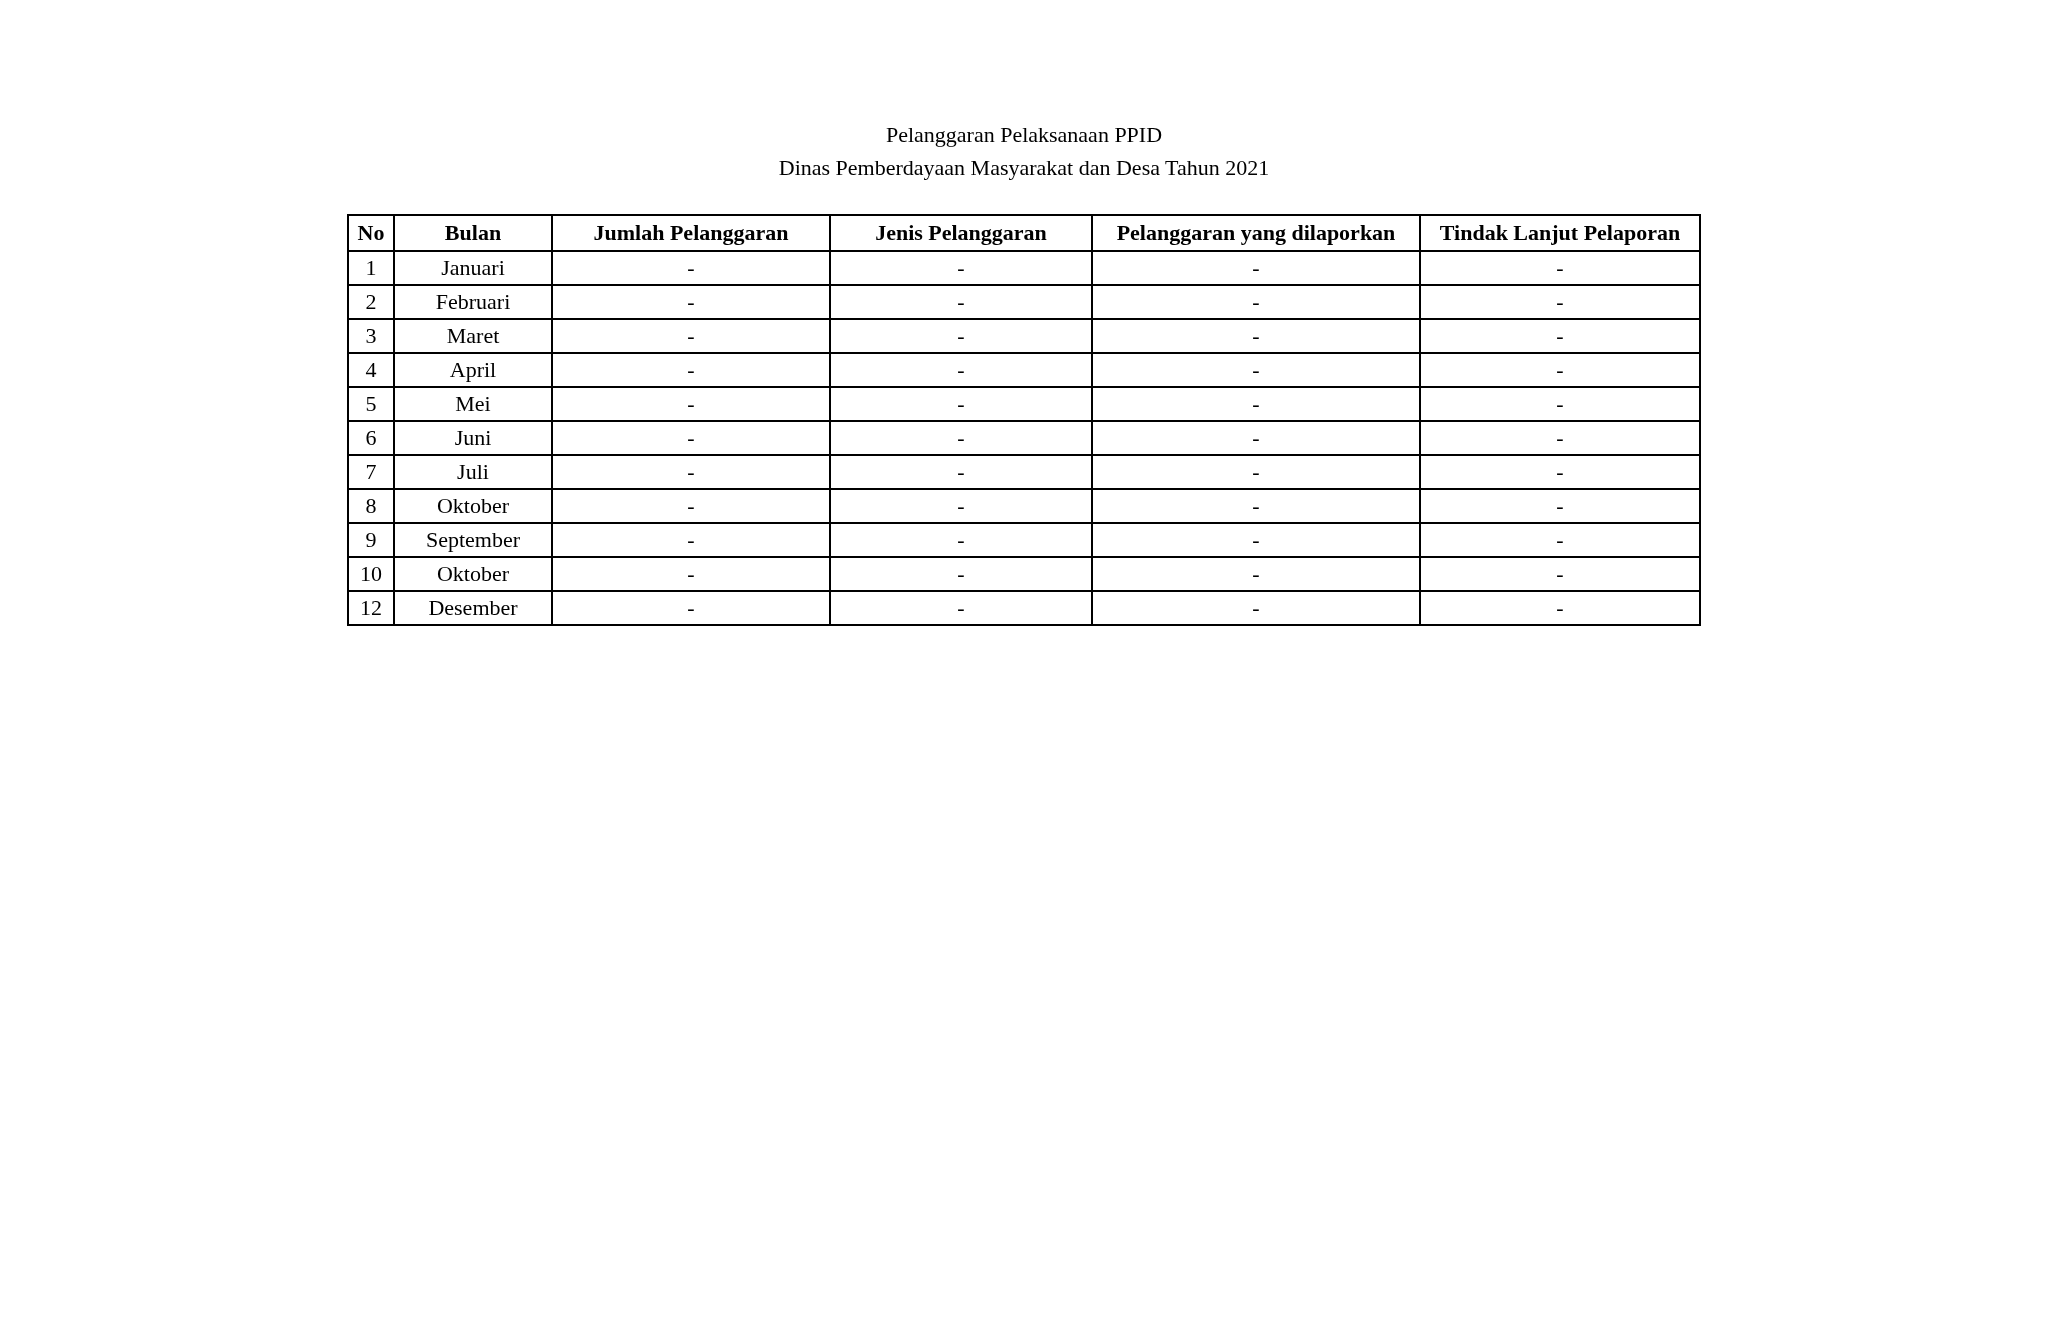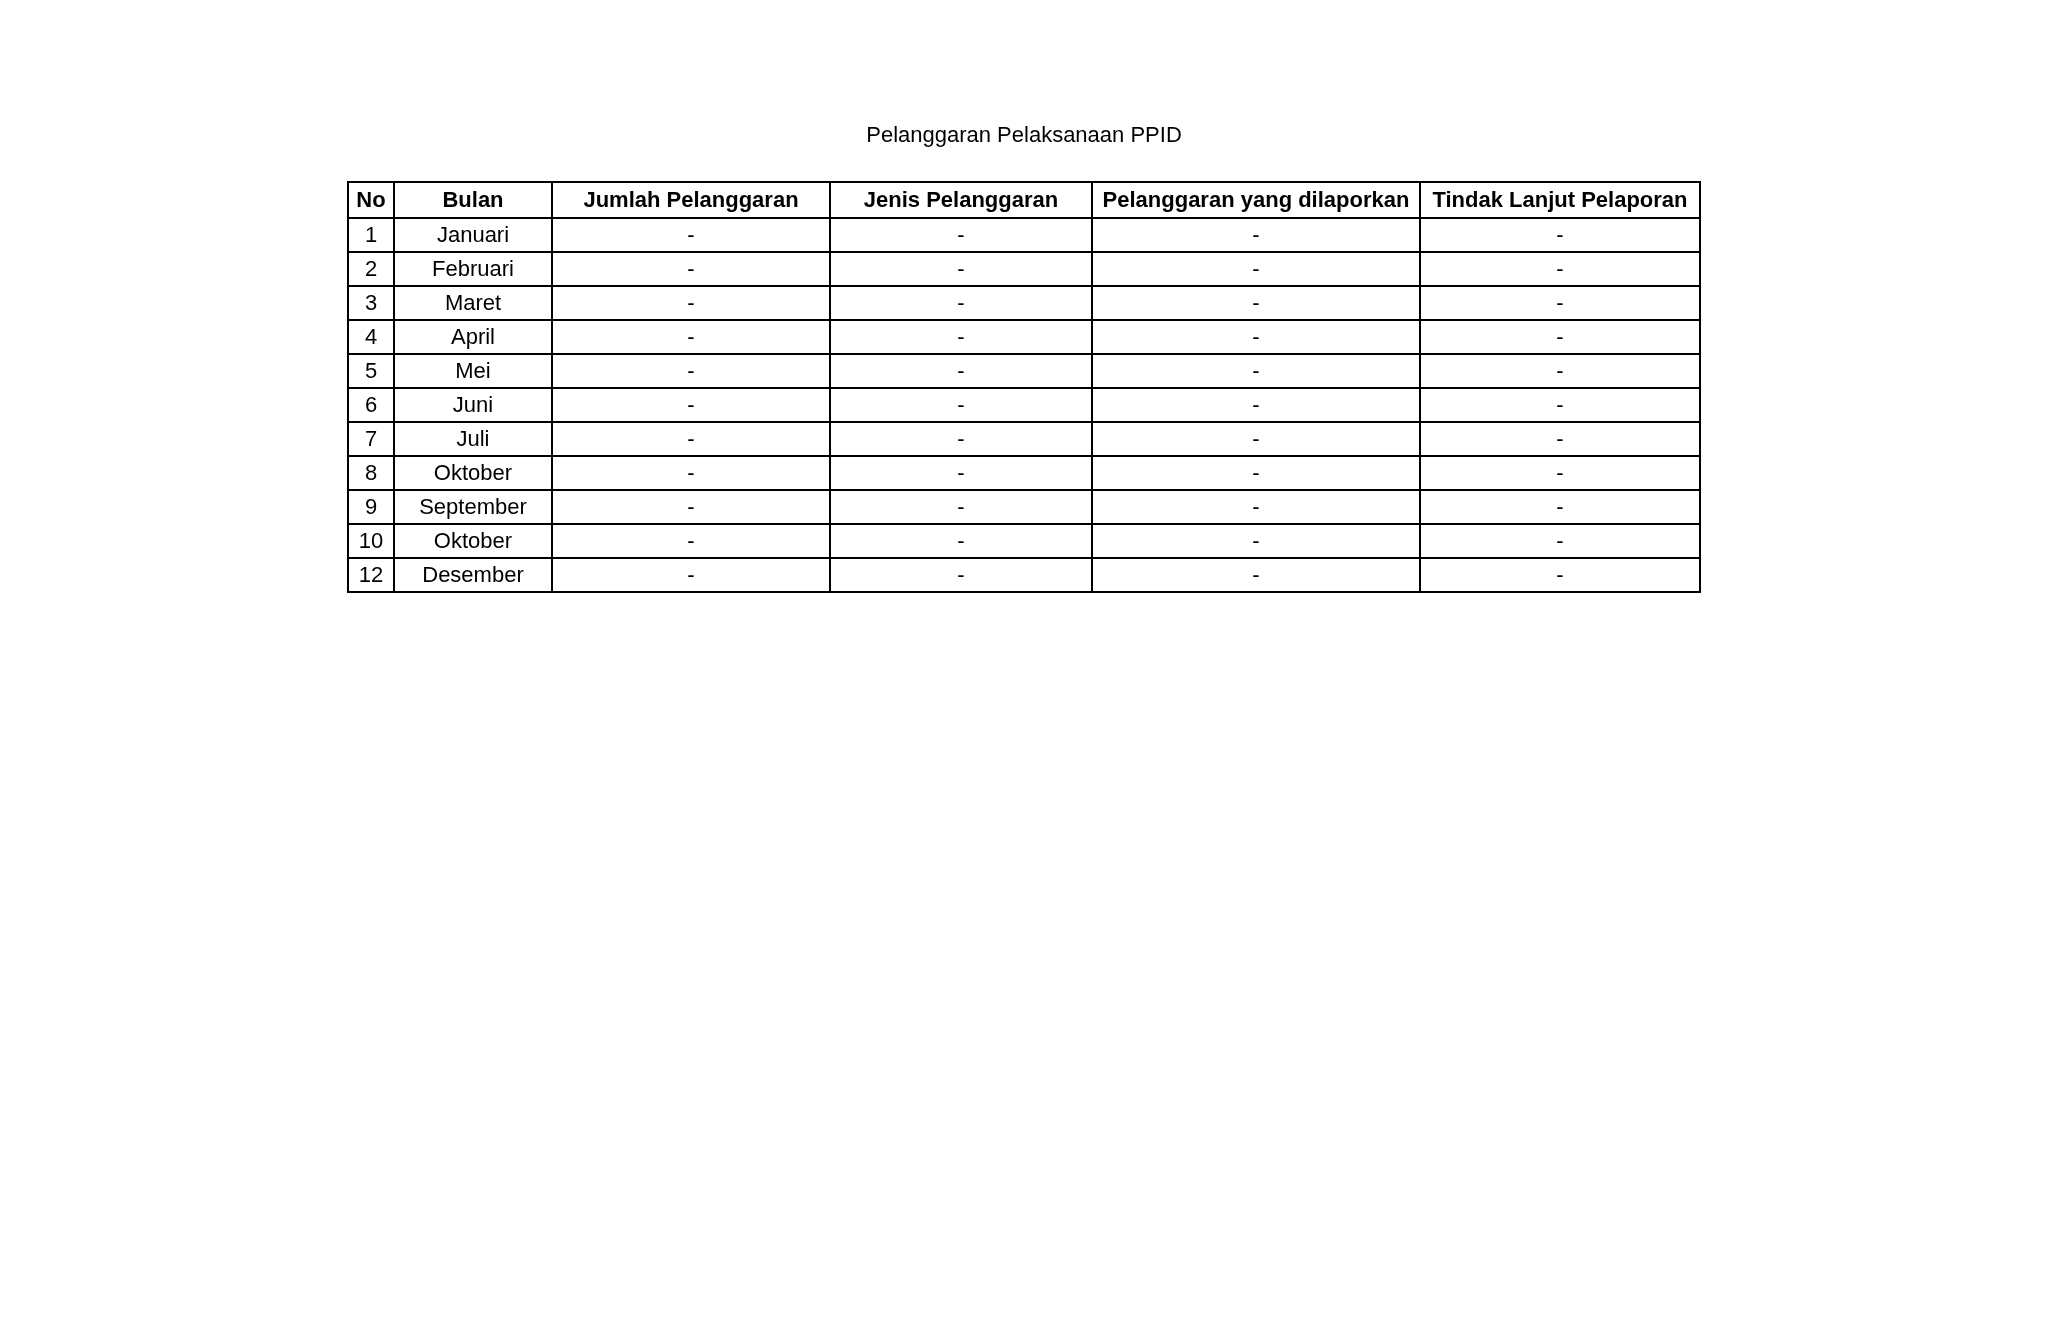--- a/index.html
+++ b/index.html
@@ -5,21 +5,21 @@
   html, body {
     margin: 0;
     padding: 0;
     background: #ffffff;
   }
   .page {
     position: relative;
     width: 2048px;
     height: 1242px;
     background: #ffffff;
-    font-family: Liberation Sans, sans-serif;
+    font-family: Liberation Serif, serif;
     color: #000000;
     overflow: hidden;
   }
   .doc-title {
     padding-top: 118px;
     text-align: center;
     font-size: 22px;
     line-height: 33px;
     color: #000000;
   }
@@ -51,20 +51,21 @@
   td.c-bulan { text-align: center; }
   td.c-val   { text-align: center; }
 </style>
 </head>
 <body>
 
 <div class="page">
 
   <div class="doc-title">
     <div>Pelanggaran Pelaksanaan PPID</div>
+    <div>Dinas Pemberdayaan Masyarakat dan Desa Tahun 2021</div>
   </div>
 
   <table class="report">
     <colgroup>
       <col style="width:46px">
       <col style="width:158px">
       <col style="width:278px">
       <col style="width:262px">
       <col style="width:328px">
       <col style="width:280px">

